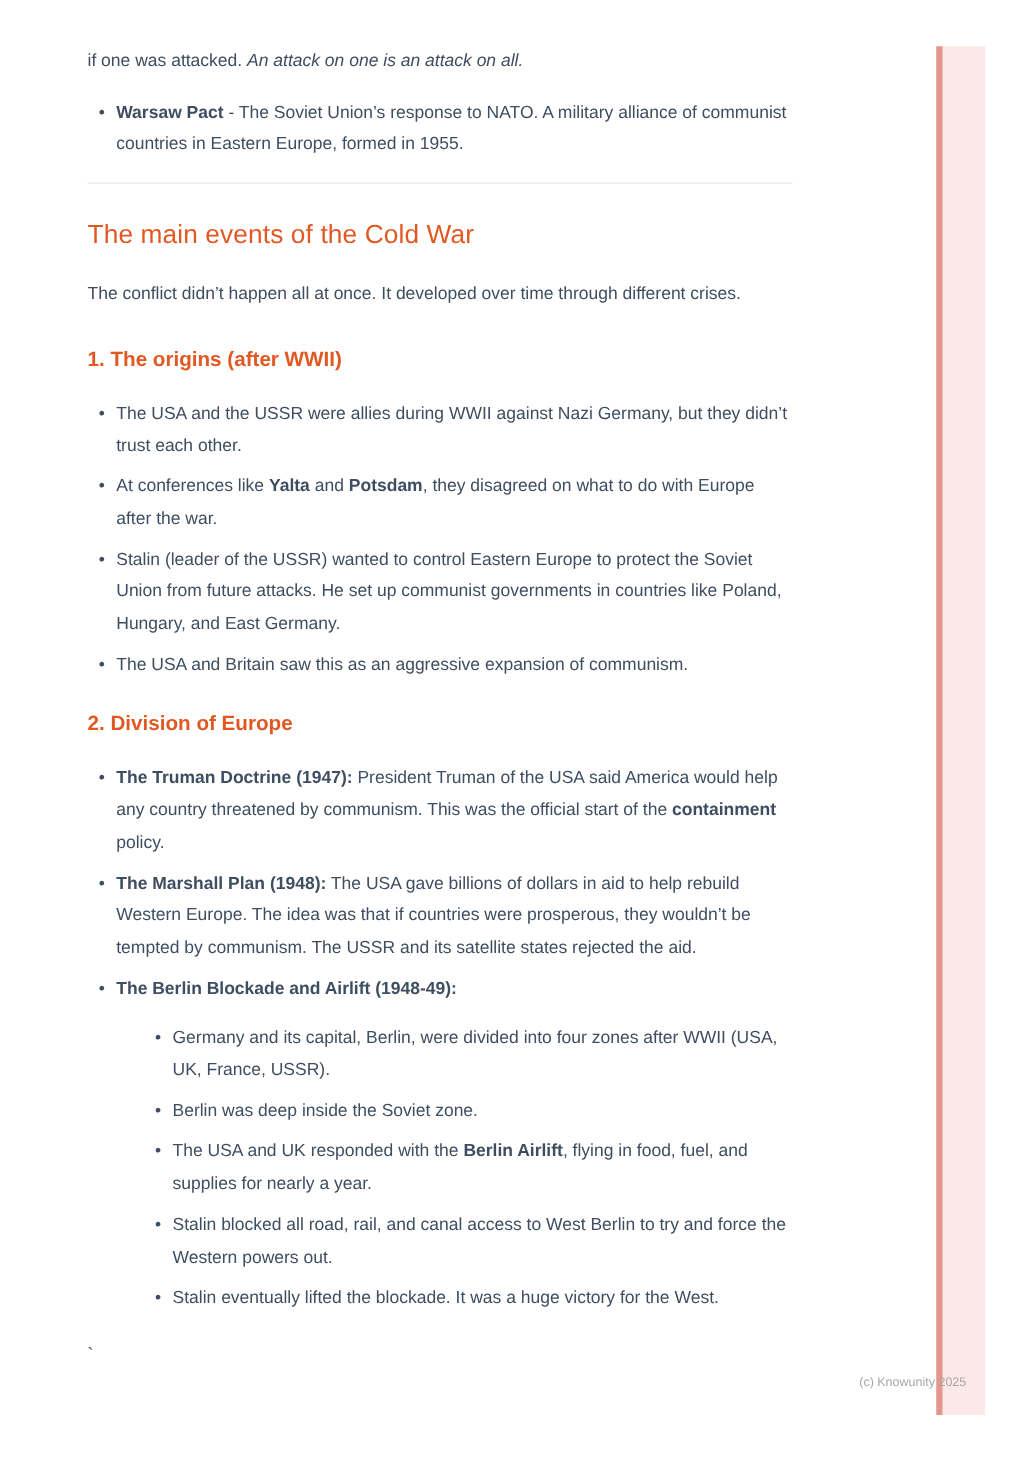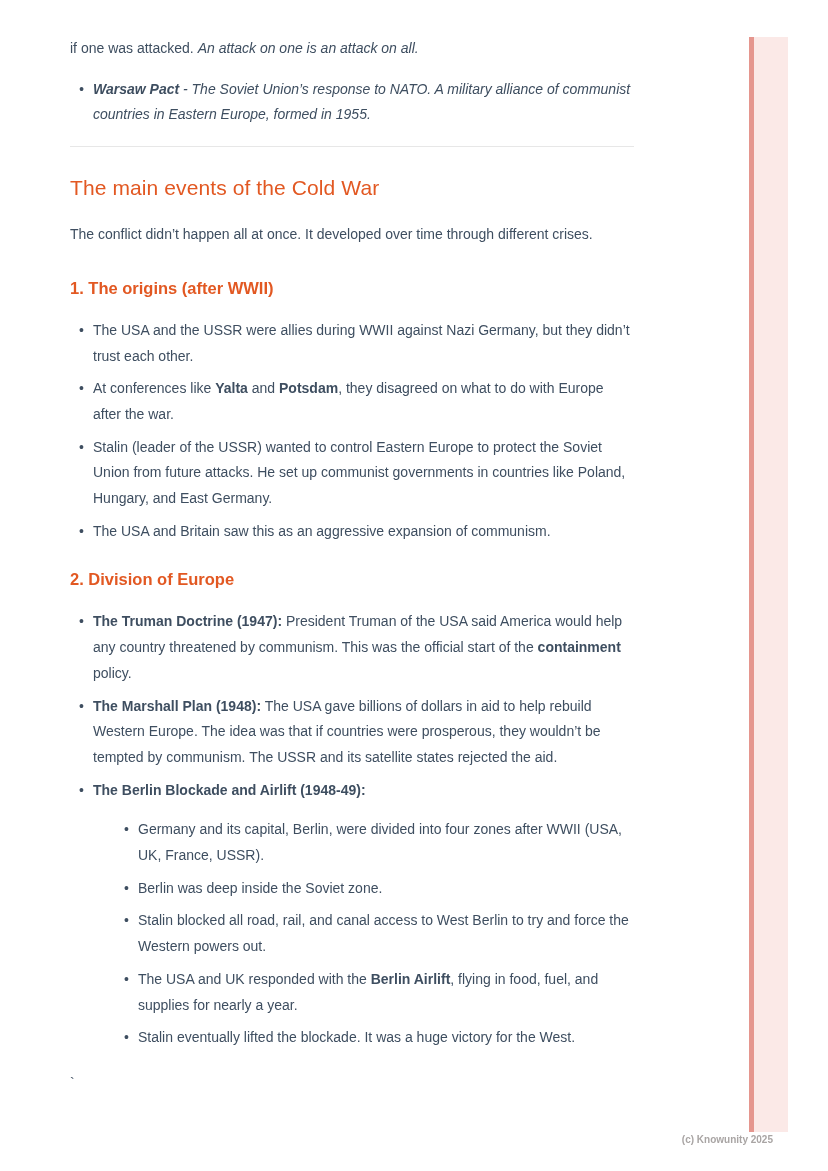--- a/index.html
+++ b/index.html
@@ -42,38 +42,37 @@
     color:var(--accent);font-size:21px;line-height:26px;
     margin:0 0 21px;font-weight:normal;letter-spacing:0.1px;
   }
   h2{
     color:var(--accent);font-size:16.5px;line-height:20px;
     margin:8px 0 20px;font-weight:bold;
   }
   .lead{text-align:justify;margin:0 0 30px;}
   ul{list-style:none;margin:0;padding:0;}
   ul.l1{margin:0 0 25px;}
-  ul.intro{margin:15px 0 0;font-style:italic;}
+  ul.intro{margin:15px 0 0;}
   ul.l1 > li{position:relative;padding-left:23px;margin-top:7px;}
   ul.l1 > li:first-child{margin-top:0;}
   ul.l2{margin:6px 0 0 22px;}
   ul.l2 > li{position:relative;padding-left:23px;margin-top:7px;}
   ul.l2 > li:first-child{margin-top:14px;}
   li::before{
     content:"\2022";
     position:absolute;left:9px;top:0;
     font-size:14px;color:var(--text);
   }
   .stray{margin-top:2px;font-size:14px;line-height:14px;}
   .watermark{
-    position:absolute;top:1134px;right:55px;
+    position:absolute;top:1101px;right:55px;
     font-size:10px;line-height:12px;
     color:var(--watermark);
     z-index:3;
-    font-weight:bold;
   }
 </style>
 </head>
 <body>
 
 <div class="page">
 
   <div class="stripe"></div>
 
   <div class="content">
@@ -103,22 +102,22 @@
 
     <ul class="l1">
       <li><span class="b">The Truman Doctrine (1947):</span><span> President Truman of the USA said America would help any country threatened by communism. This was the official start of the </span><span class="b">containment</span><span> policy.</span></li>
 
       <li><span class="b">The Marshall Plan (1948):</span><span> The USA gave billions of dollars in aid to help rebuild Western Europe. The idea was that if countries were prosperous, they wouldn’t be tempted by communism. The USSR and its satellite states rejected the aid.</span></li>
 
       <li><span class="b">The Berlin Blockade and Airlift (1948-49):</span>
         <ul class="l2">
           <li><span>Germany and its capital, Berlin, were divided into four zones after WWII (USA, UK, France, USSR).</span></li>
           <li><span>Berlin was deep inside the Soviet zone.</span></li>
+          <li><span>The USA and UK responded with the </span><span class="b">Berlin Airlift</span><span>, flying in food, fuel, and supplies for nearly a year.</span></li>
           <li><span>Stalin blocked all road, rail, and canal access to West Berlin to try and force the Western powers out.</span></li>
-          <li><span>The USA and UK responded with the </span><span class="b">Berlin Airlift</span><span>, flying in food, fuel, and supplies for nearly a year.</span></li>
           <li><span>Stalin eventually lifted the blockade. It was a huge victory for the West.</span></li>
         </ul>
       </li>
     </ul>
 
     <div class="stray">`</div>
 
   </div>
 
   <div class="watermark">(c) Knowunity 2025</div>

